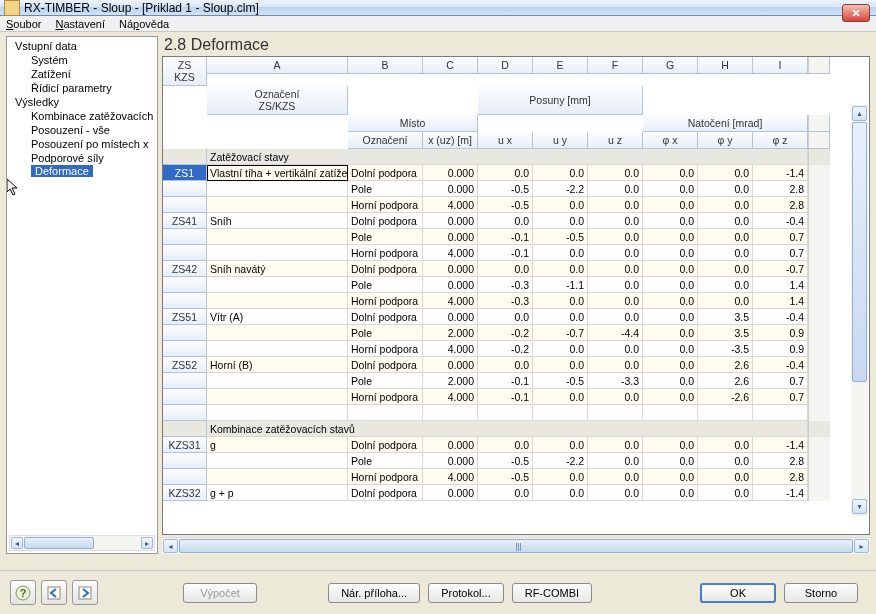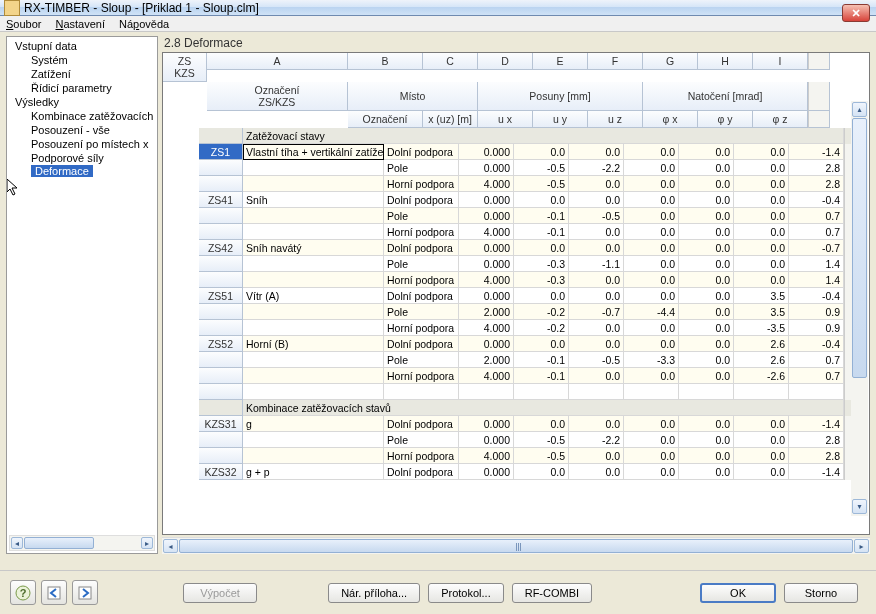--- a/index.html
+++ b/index.html
@@ -60,35 +60,35 @@
 .sidebar .hscroll .thumb { position:absolute; left:14px; top:1px; height:12px; width:70px; background:linear-gradient(to bottom,#e8f0fb,#c7d9ef); border:1px solid #93b0d4; border-radius:2px; }
 .sidebar .hscroll .btn { position:absolute; top:1px; width:12px; height:12px; background:linear-gradient(to bottom,#f0f5fc,#d5e3f4); border:1px solid #9db8d8; border-radius:2px; display:flex;align-items:center;justify-content:center;font-size:8px;color:#3a5b86;}
 .sidebar .hscroll .btn.l{left:1px;} .sidebar .hscroll .btn.r{right:1px;}
 
 .main {
   flex:1;
   background:#ece9d8;
   display:flex;
   flex-direction:column;
 }
-.main .panel-title { font-size:12px; color:#333; padding:0 0 2px 2px; }
+.main .panel-title { font-size:16px; color:#333; padding:0 0 2px 2px; }
 .grid-holder { flex:1; border:1px solid #7a7a7a; background:#fff; position:relative; overflow:hidden; }
 
 .hdr { display:grid; grid-template-columns: 44px 141px 75px 55px 55px 55px 55px 55px 55px 55px 22px; }
 .hdr .cell {
   background:linear-gradient(to bottom,#fcfdfe,#e7eef8);
   border-right:1px solid #b6c3d4; border-bottom:1px solid #b6c3d4;
   text-align:center; padding:2px 2px; font-size:10.5px; color:#333;
   display:flex; align-items:center; justify-content:center;
 }
 .hdr .letter { font-weight:normal; }
 .hdr .corner { grid-row: span 3; display:flex; align-items:center; justify-content:center; font-size:10.5px; }
 .hdr .scrollcol { background:#f4f4f0; border-left:1px solid #ccc; }
 
-.rows { overflow:hidden;padding-left:36px; }
+.rows { overflow:hidden; }
 .row { display:grid; grid-template-columns: 44px 141px 75px 55px 55px 55px 55px 55px 55px 55px 22px; height:16px; }
 .row .cell {
   border-right:1px solid #d8d8d8; border-bottom:1px solid #d8d8d8;
   padding:0 3px; font-size:10.5px; overflow:hidden; white-space:nowrap;
   display:flex; align-items:center;
 }
 .row .rhdr {
   background:linear-gradient(to bottom,#fcfdfe,#e7eef8);
   border-right:1px solid #b6c3d4; border-bottom:1px solid #b6c3d4;
   justify-content:center; color:#333;
@@ -193,22 +193,22 @@
         <div class="cell letter">D</div>
         <div class="cell letter">E</div>
         <div class="cell letter">F</div>
         <div class="cell letter">G</div>
         <div class="cell letter">H</div>
         <div class="cell letter">I</div>
         <div class="cell scrollcol"></div>
       </div>
       <div class="hdr">
         <div class="cell" style="grid-column:2;white-space:pre-line">Označení<br>ZS/KZS</div>
+        <div class="cell" style="grid-column:5/8">Posuny [mm]</div>
         <div class="cell" style="grid-column:3/5">Místo</div>
-        <div class="cell" style="grid-column:5/8">Posuny [mm]</div>
         <div class="cell" style="grid-column:8/11">Natočení [mrad]</div>
         <div class="cell scrollcol"></div>
       </div>
       <div class="hdr">
         <div class="cell" style="grid-column:3">Označení</div>
         <div class="cell">x (uz) [m]</div>
         <div class="cell">u x</div>
         <div class="cell">u y</div>
         <div class="cell">u z</div>
         <div class="cell">φ x</div>

